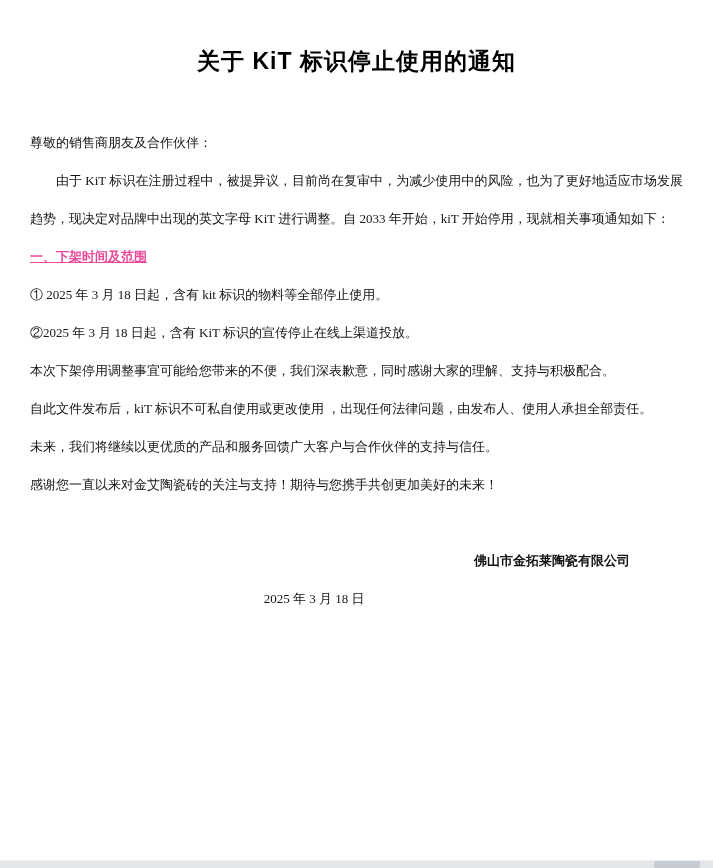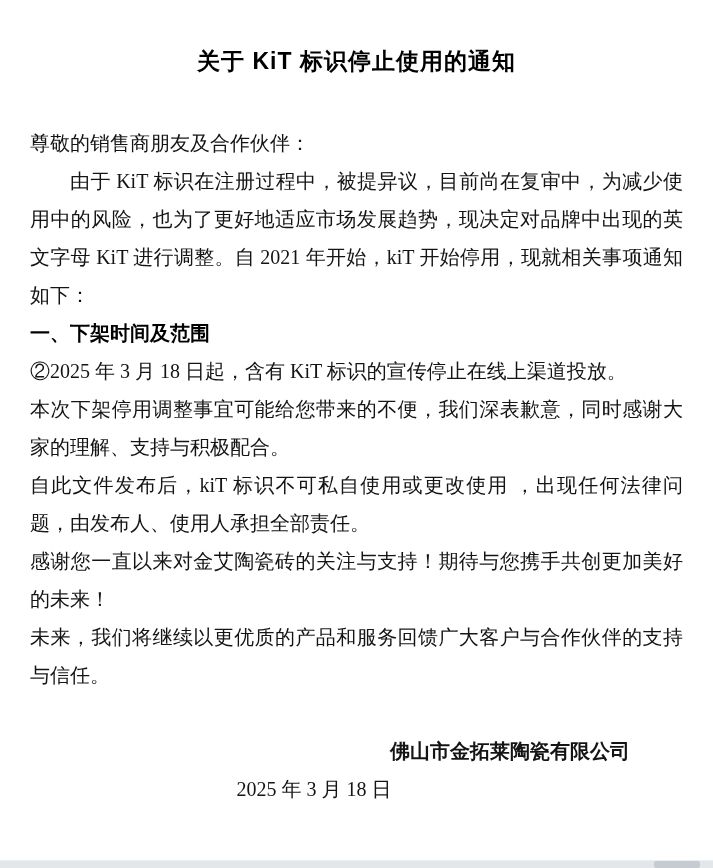--- a/index.html
+++ b/index.html
@@ -19,31 +19,32 @@
     text-align: center;
     font-size: 23px;
     font-weight: bold;
     letter-spacing: 1px;
     color: #000000;
     font-family: "Liberation Sans", "DejaVu Sans", sans-serif;
     line-height: 34px;
   }
   .doc-body {
     margin: 46px 30px 0 30px;
-    font-size: 20px;
+    font-size: 13px;
     line-height: 38px;
     text-align: justify;
     color: #141414;
   }
   .doc-body p { margin: 0; }
   .para-indent { text-indent: 2em; }
   .section-heading {
     font-weight: bold;
-    color: #000000;
+    color: #ec4899;
     font-family: "Liberation Sans", "DejaVu Sans", sans-serif;
+    text-decoration: underline;
   }
   .signature-block { margin-top: 38px; }
   .signature-company {
     text-align: right;
     padding-right: 53px;
     font-weight: bold;
   }
   .signature-date {
     text-align: center;
     padding-right: 85px;
@@ -69,35 +70,36 @@
 <body>
 
 <div class="page">
 
   <h1 class="doc-title">关于 KiT 标识停止使用的通知</h1>
 
   <div class="doc-body">
 
     <p>尊敬的销售商朋友及合作伙伴：</p>
 
-    <p class="para-indent">由于 KiT 标识在注册过程中，被提异议，目前尚在复审中，为减少使用中的风险，也为了更好地适应市场发展趋势，现决定对品牌中出现的英文字母 KiT 进行调整。自 2021 年开始，kiT 开始停用，现就相关事项通知如下：</p>
+    <p class="para-indent">由于 KiT 标识在注册过程中，被提异议，目前尚在复审中，为减少使用中的风险，也为了更好地适应市场发展趋势，现决定对品牌中出现的英文字母 KiT 进行调整。自 2033 年开始，kiT 开始停用，现就相关事项通知如下：</p>
 
     <p class="section-heading">一、下架时间及范围</p>
 
+    <p>① 2025 年 3 月 18 日起，含有 kit 标识的物料等全部停止使用。</p>
 
     <p>②2025 年 3 月 18 日起，含有 KiT 标识的宣传停止在线上渠道投放。</p>
 
 
     <p>本次下架停用调整事宜可能给您带来的不便，我们深表歉意，同时感谢大家的理解、支持与积极配合。</p>
 
     <p>自此文件发布后，kiT 标识不可私自使用或更改使用 ，出现任何法律问题，由发布人、使用人承担全部责任。</p>
 
+    <p>未来，我们将继续以更优质的产品和服务回馈广大客户与合作伙伴的支持与信任。</p>
+
     <p>感谢您一直以来对金艾陶瓷砖的关注与支持！期待与您携手共创更加美好的未来！</p>
-
-    <p>未来，我们将继续以更优质的产品和服务回馈广大客户与合作伙伴的支持与信任。</p>
 
     <div class="signature-block">
       <p class="signature-company">佛山市金拓莱陶瓷有限公司</p>
       <p class="signature-date">2025 年 3 月 18 日</p>
     </div>
 
   </div>
 
   <div class="h-scrollbar">
     <div class="thumb"></div>

